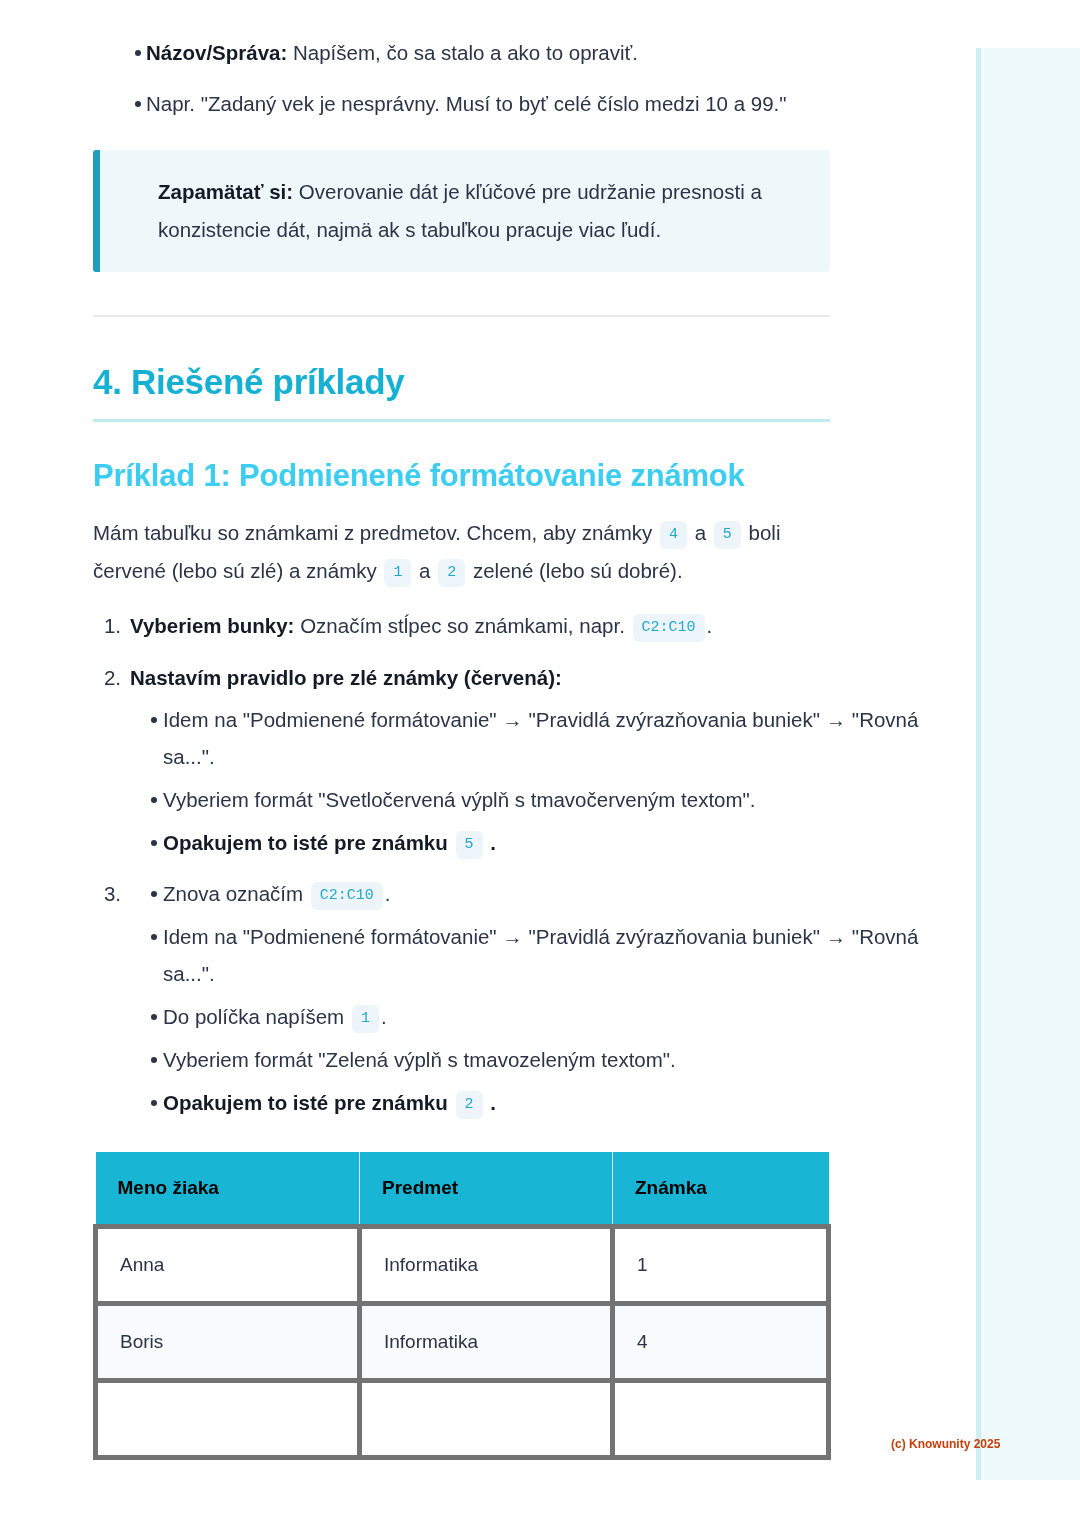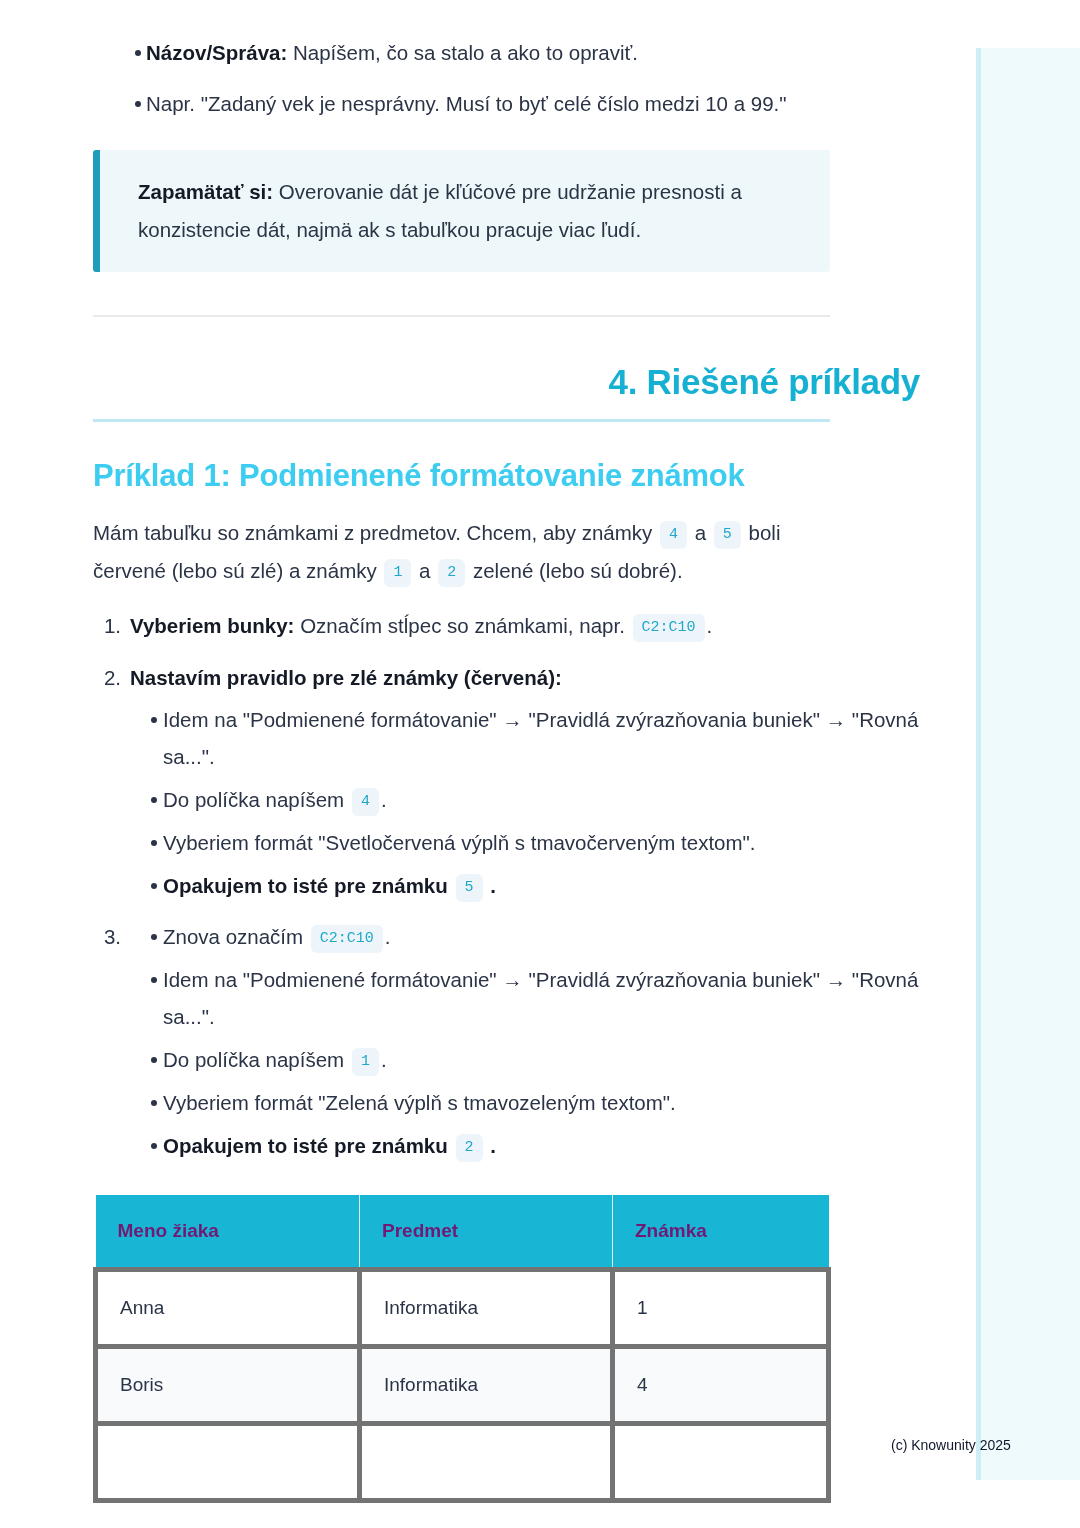--- a/index.html
+++ b/index.html
@@ -67,21 +67,21 @@
   .bullet-list.tight > li { margin-bottom: 0; }
 
   b, strong { font-weight: 700; color: #141a26; }
 
   
   .callout {
     margin-top: 28px;
     background: #eef8fa;
     border-left: 7px solid #1f9dba;
     border-radius: 3px;
-    padding: 23px 30px 23px 38px;
+    padding: 23px 30px 23px 58px;
     font-size: 20.5px;
     line-height: 38px;
     color: #2b3446;
     box-sizing: border-box;
     width: 737px;
   }
 
   
   .divider {
     border: 0;
@@ -90,21 +90,20 @@
     width: 737px;
   }
 
   
   h2.section-title {
     font-size: 35px;
     font-weight: 700;
     color: #16b1d2;
     letter-spacing: -0.3px;
     margin: 45px 0 0 0;
-    text-align: right;
   }
   .section-rule {
     border: 0;
     border-top: 3px solid #bfe8f2;
     width: 737px;
     margin: 17px 0 0 0;
   }
   h3.sub-title {
     font-size: 31px;
     font-weight: 700;
@@ -174,21 +173,21 @@
 
   
   table.grades {
     margin-top: 31px;
     border-collapse: collapse;
     width: 733px;
     table-layout: fixed;
   }
   table.grades th {
     background: #18b6d4;
-    color: #701a75;
+    color: #000000;
     font-size: 19px;
     font-weight: 700;
     text-align: left;
     padding: 25px 22px;
     border-right: 1px solid #d8f0f6;
   }
   table.grades th:last-child { border-right: 0; }
   table.grades td {
     font-size: 19px;
     color: #2b3446;
@@ -200,23 +199,24 @@
   table.grades tr.alt td { background: #f8fafc; }
   table.grades col.c1 { width: 264px; }
   table.grades col.c2 { width: 253px; }
   table.grades col.c3 { width: 216px; }
 
   
   .watermark {
     position: absolute;
     left: 891px;
     top: 1437px;
-    font-size: 14px;
-    color: #0f172a;
+    font-size: 12px;
+    color: #c2410c;
     white-space: nowrap;
+    font-weight: bold;
   }
 </style>
 </head>
 <body>
 
 <div class="right-strip"></div>
 
 <div class="page">
 
   <ul class="bullet-list">
@@ -249,23 +249,20 @@
       <span class="num">1.</span>
       <strong>Vyberiem bunky:</strong><span> Označím stĺpec so známkami, napr. </span><code class="kbd">C2:C10</code><span>.</span>
     </li>
 
     <li>
       <span class="num">2.</span>
       <strong>Nastavím pravidlo pre zlé známky (červená):</strong>
       <ul class="bullet-list tight">
         <li>
           <span>Idem na "Podmienené formátovanie" → "Pravidlá zvýrazňovania buniek" → "Rovná sa...".</span>
-        </li>
-        <li>
-          <span>Do políčka napíšem </span><code class="kbd">4</code><span>.</span>
         </li>
         <li>
           <span>Vyberiem formát "Svetločervená výplň s tmavočerveným textom".</span>
         </li>
         <li>
           <strong>Opakujem to isté pre známku </strong><code class="kbd">5</code><strong> .</strong>
         </li>
       </ul>
     </li>
 

